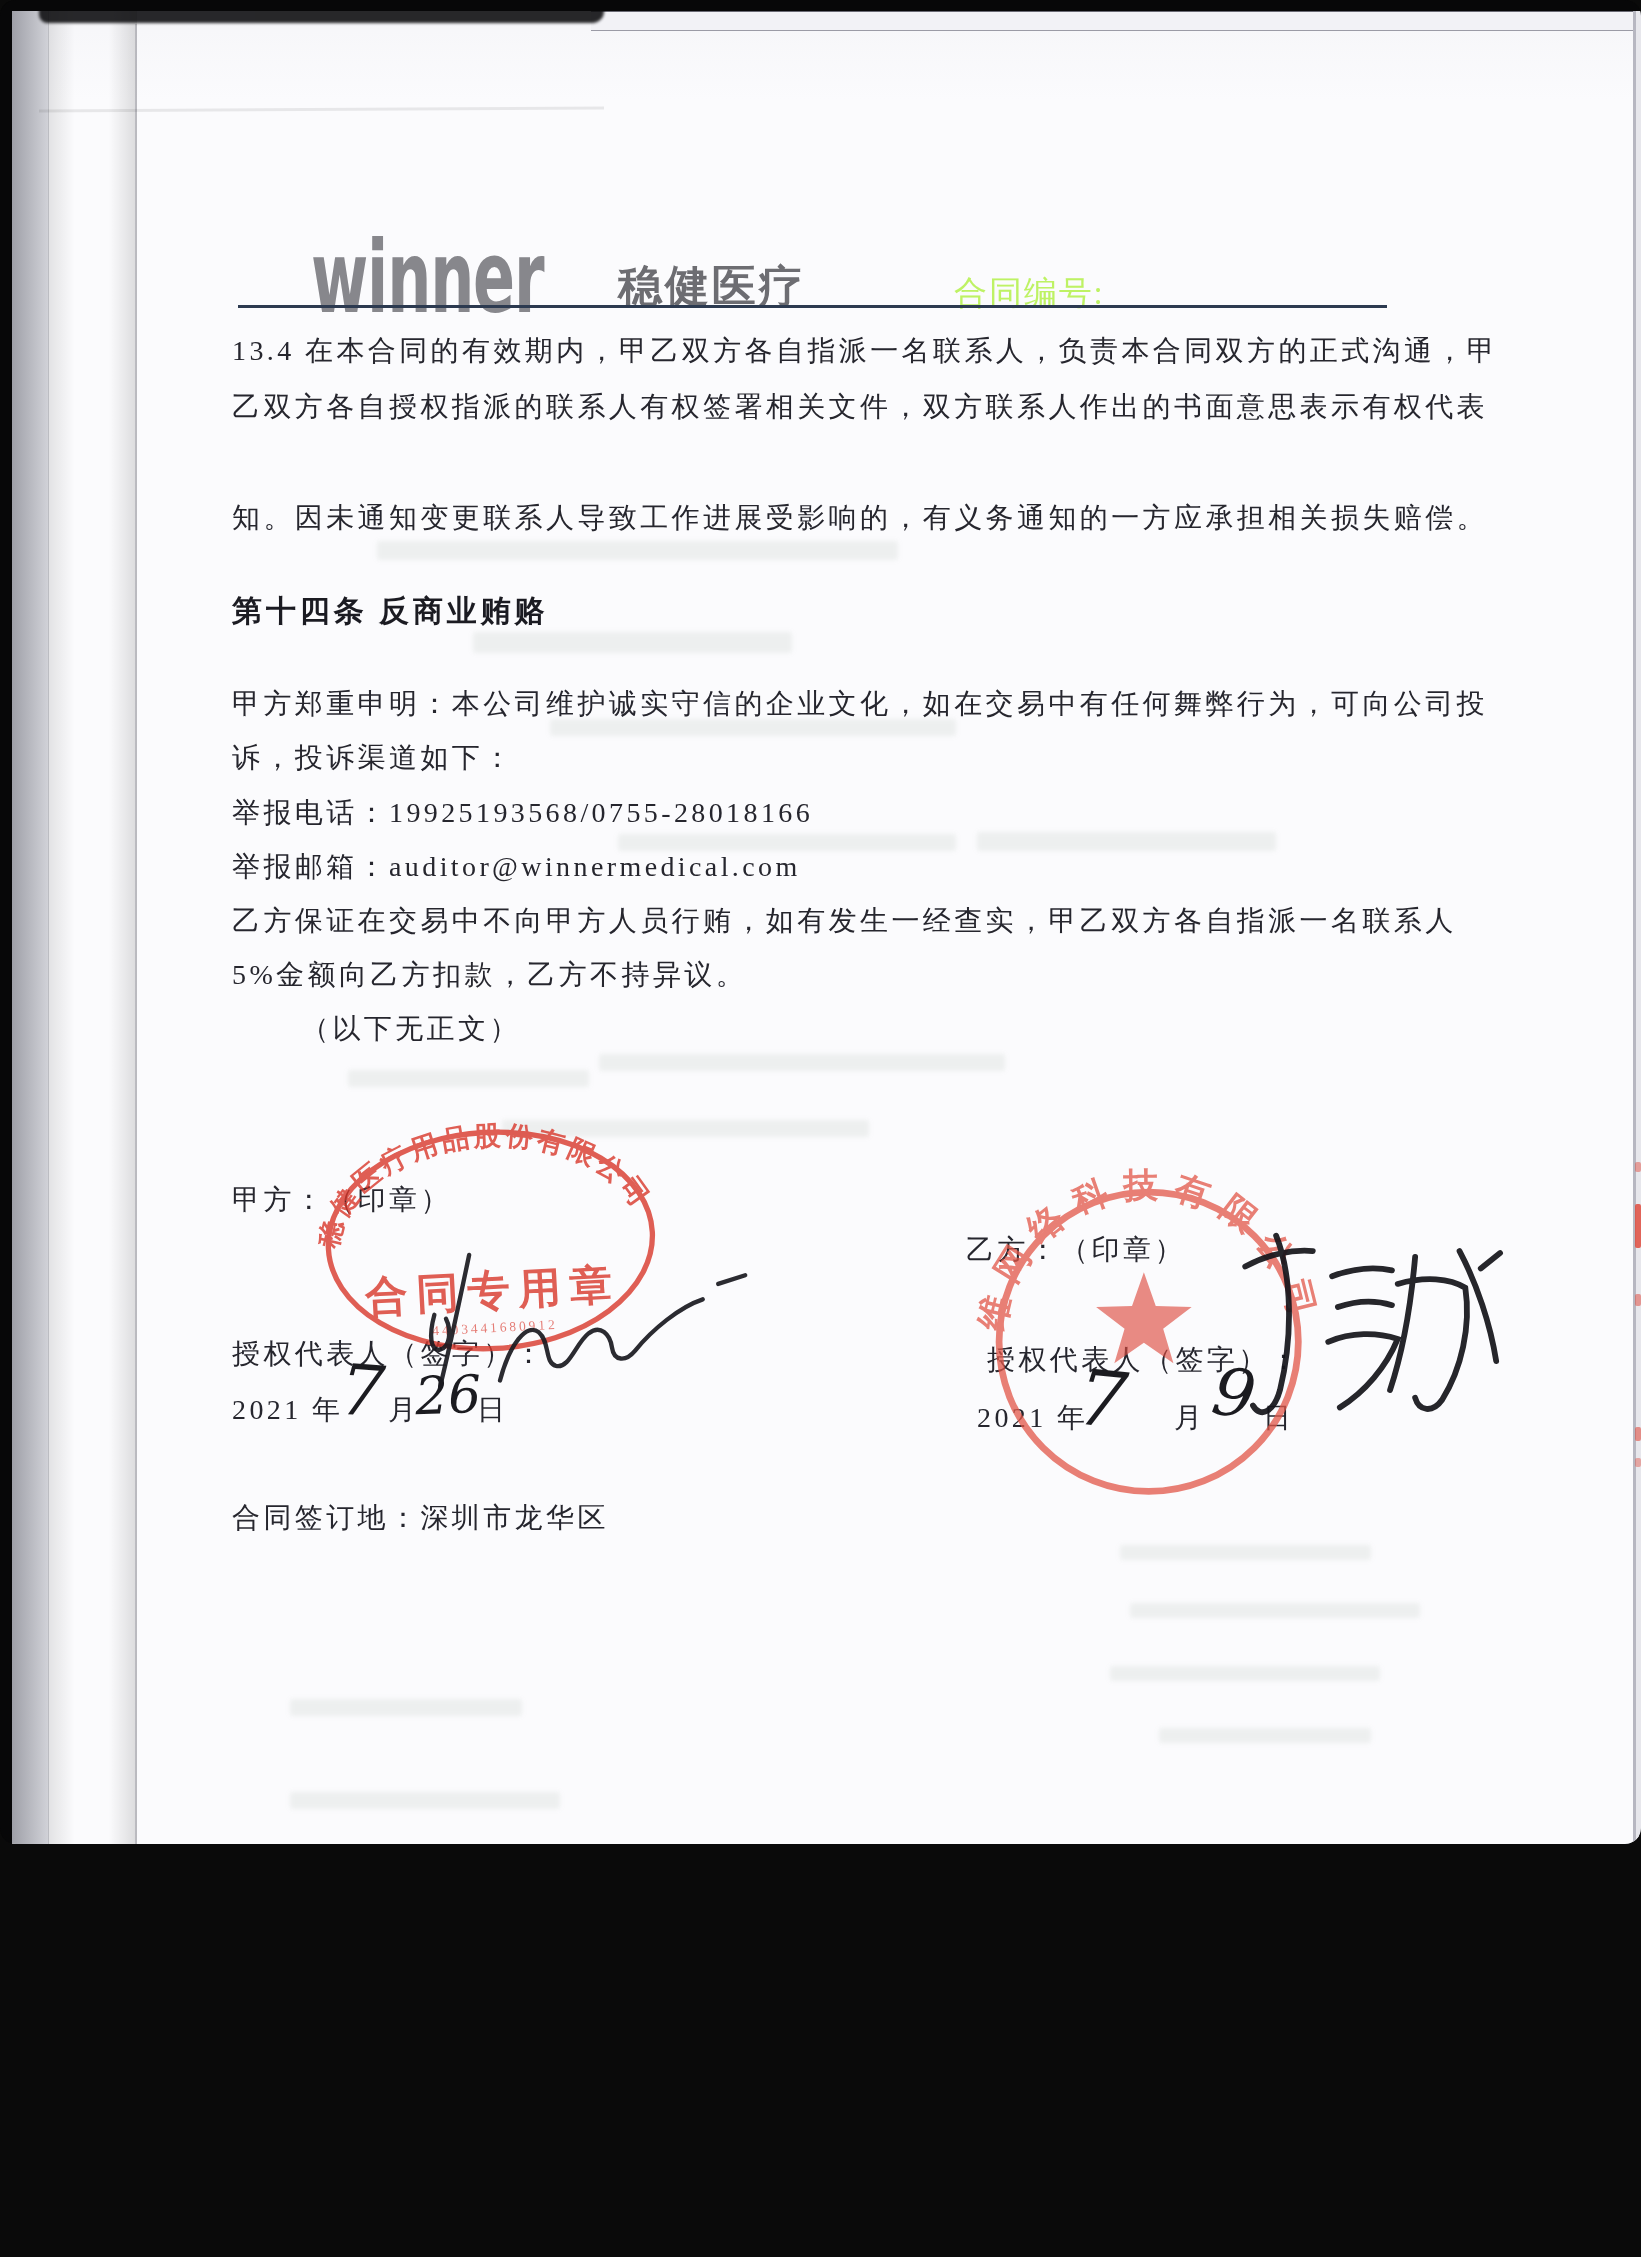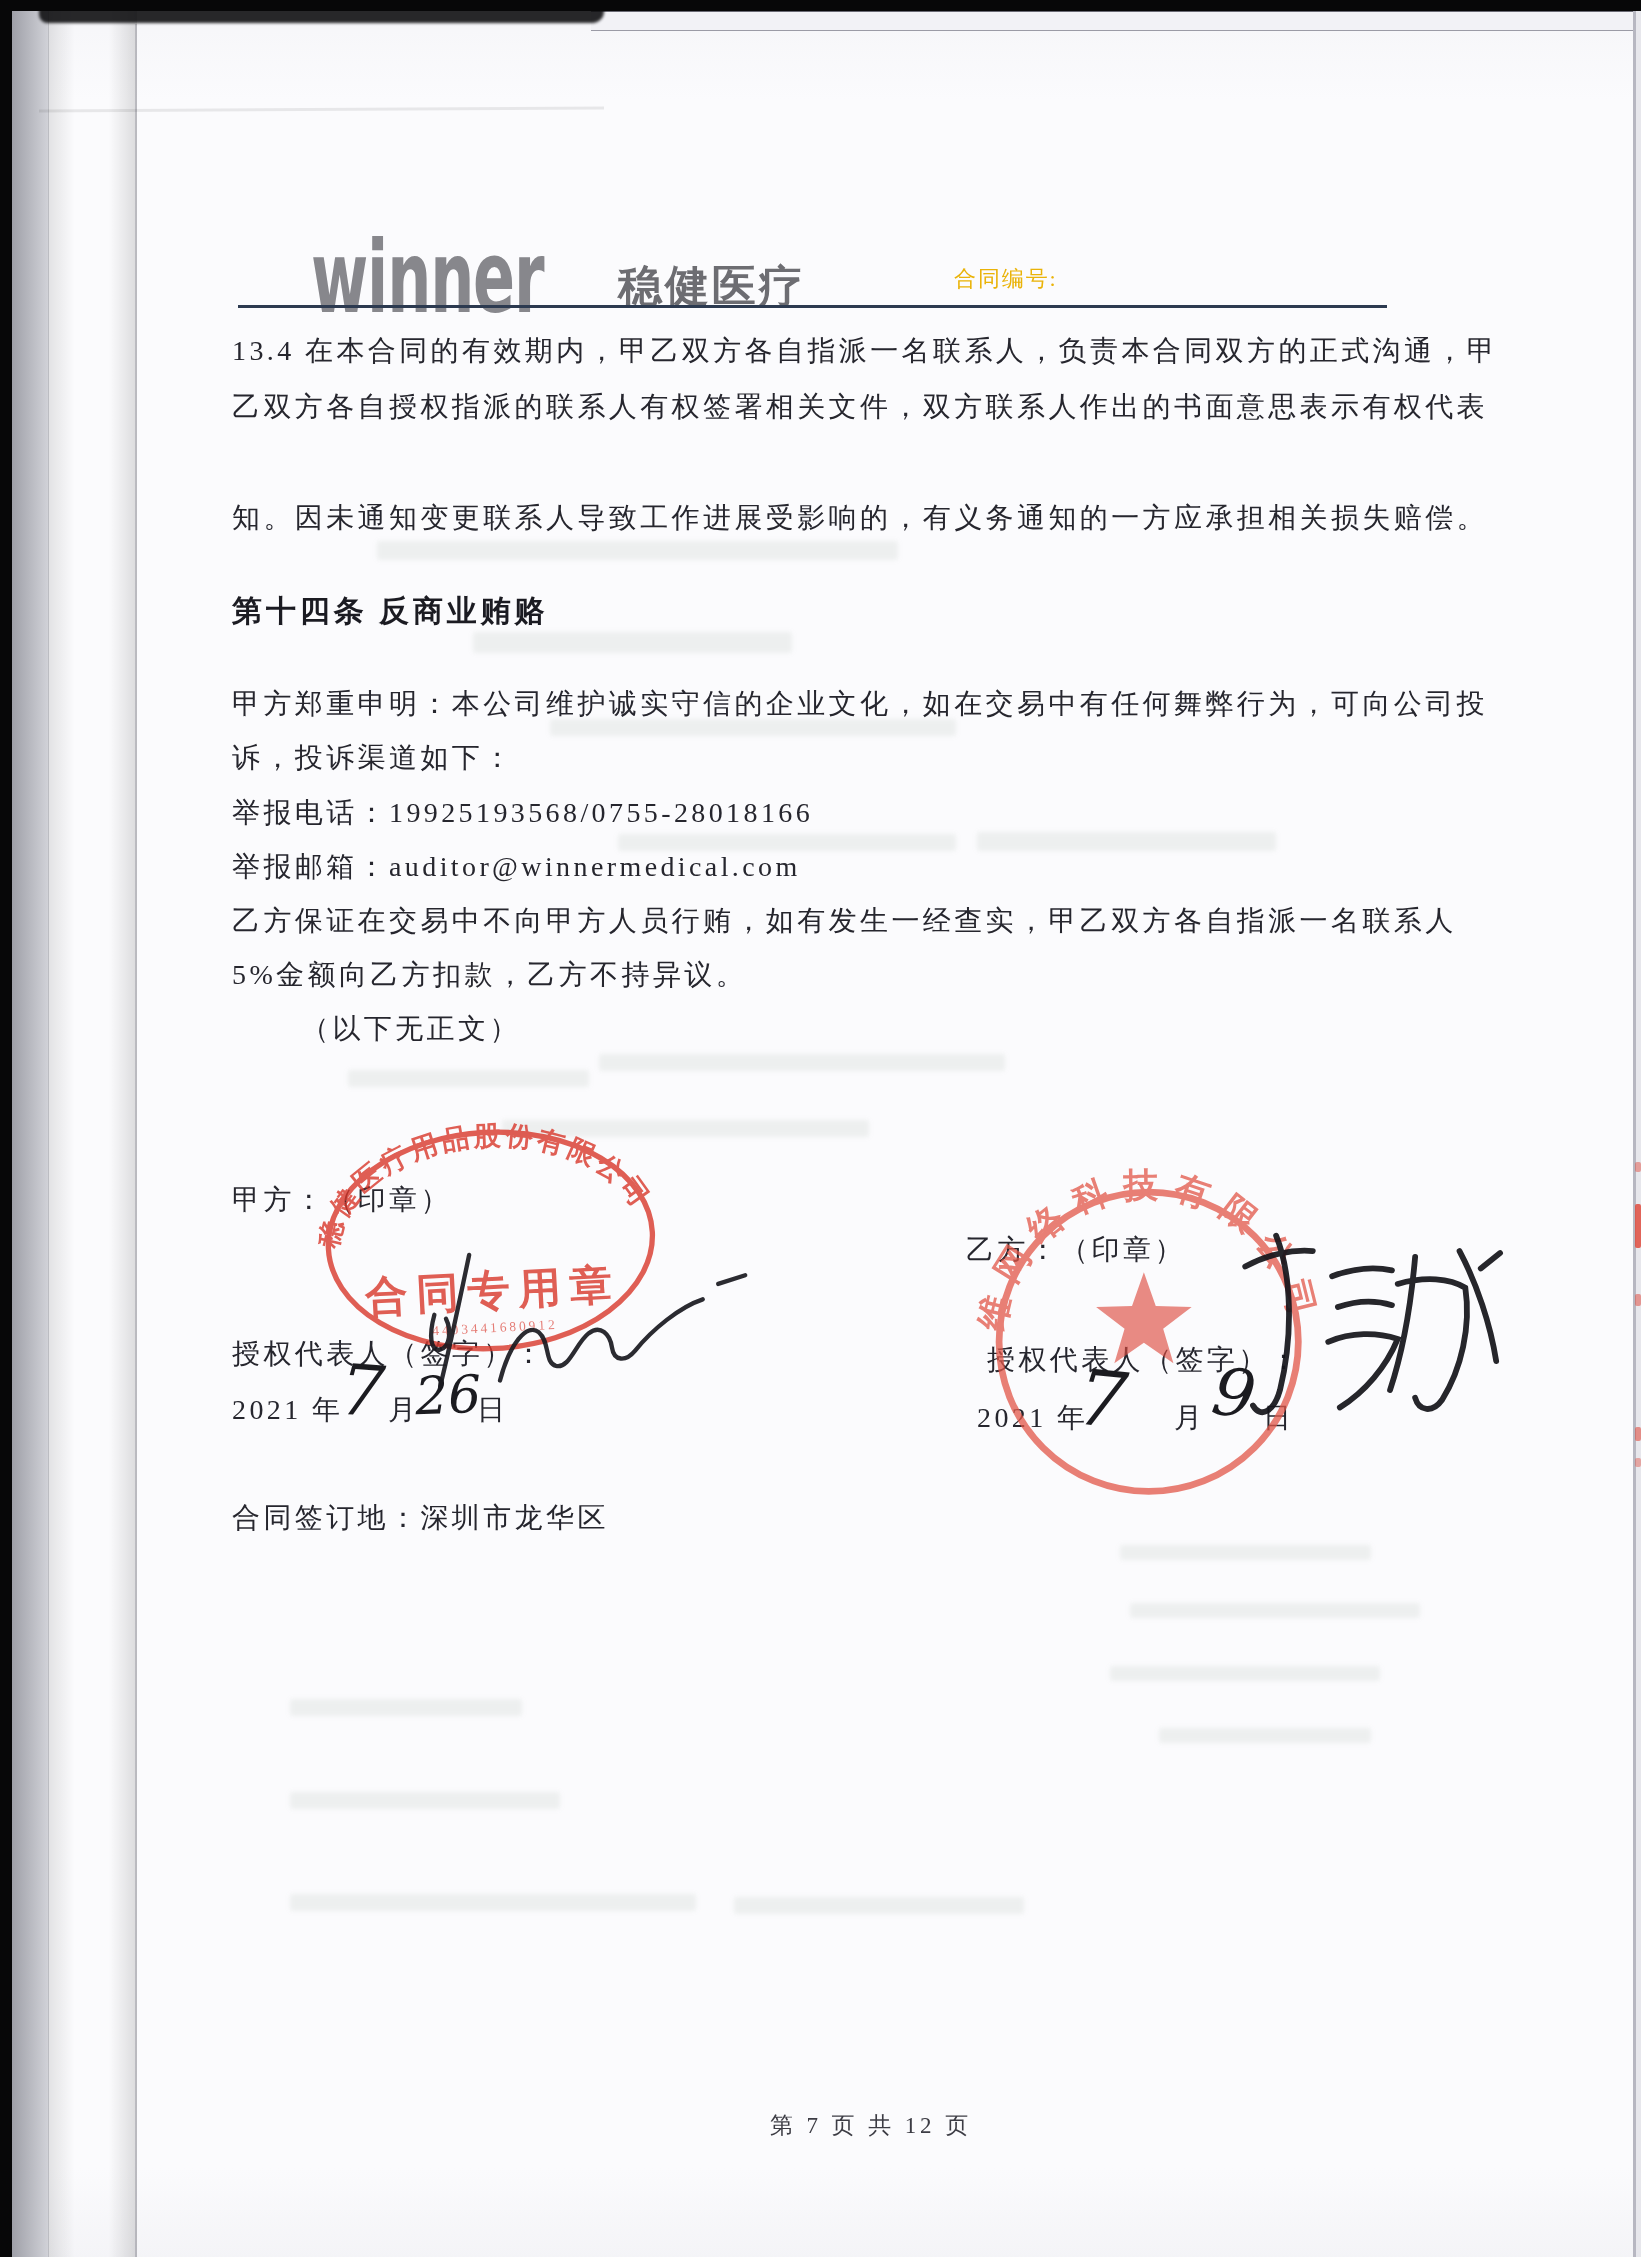--- a/index.html
+++ b/index.html
@@ -1,17 +1,17 @@
 <!DOCTYPE html>
 <html><head>
 <meta charset="utf-8">
 <style>
   html,body{margin:0;padding:0;background:#0a0a0a;}
-  #scan-root{position:relative;width:1641px;height:2257px;overflow:hidden;background:#0a0a0a;
-    font-family:"Liberation Serif","DejaVu Serif",serif;}
+  #scan-root{position:relative;width:1641px;height:1844px;overflow:hidden;background:#0a0a0a;
+    font-family:"Liberation Serif","DejaVu Serif",serif;border-radius:16px;}
   .page{position:absolute;left:11.6px;top:10.6px;width:1627px;height:2247px;
     background:linear-gradient(180deg,#f6f6f9 0%,#fbfbfd 4%,#fbfbfd 96%,#f4f4f7 100%);}
   
   .edge-black-left{position:absolute;left:0;top:0;width:11.6px;height:2257px;background:#070708;}
   .edge-black-top{position:absolute;left:0;top:0;width:1641px;height:10.6px;background:#070708;}
   .gray-band-left{position:absolute;left:11.6px;top:10.6px;width:37px;height:2247px;
     background:linear-gradient(to right,#9fa0a8,#d2d3d9);}
   .fold-band{position:absolute;left:48px;top:10.6px;width:89px;height:2247px;
     background:linear-gradient(to right,rgba(0,0,0,.10),rgba(255,255,255,0) 30%,rgba(255,255,255,0) 68%,rgba(0,0,0,.13));}
   .fold-line{position:absolute;left:135px;top:24px;width:1.9px;height:2233px;background:rgba(70,70,85,.22);}
@@ -21,21 +21,21 @@
   .sheet-edge-top{position:absolute;left:591px;top:10.6px;width:1045px;height:18.3px;background:#f2f2f6;
     border-top:1.9px solid #6a6a74;border-bottom:1.9px solid #9b9ba6;}
   .edge-line-right{position:absolute;left:1633px;top:10.6px;width:2.9px;height:2247px;background:#b7b7c1;}
   .edge-white-right{position:absolute;left:1636px;top:10.6px;width:5.8px;height:2247px;background:#e7e7ec;}
   .red-mark{position:absolute;width:5.8px;background:#e04335;border-radius:1.9px;}
   
   .logo-en{position:absolute;left:311px;top:228px;font-family:"DejaVu Sans","Liberation Sans",sans-serif;
     font-weight:800;font-size:100px;letter-spacing:-1.9px;color:#87878c;transform:scaleX(.62);transform-origin:left top;line-height:1;}
   .logo-cn{position:absolute;left:618px;top:257px;font-weight:700;font-size:44px;color:#6d6d72;
     font-family:Liberation Sans, sans-serif;letter-spacing:2.9px;}
-  .contract-no{position:absolute;left:954px;top:264px;font-size:22px;color:#eab308;letter-spacing:1.9px;}
+  .contract-no{position:absolute;left:954px;top:271px;font-size:33px;color:#bef264;letter-spacing:1.9px;}
   .header-rule{position:absolute;left:238px;top:305px;width:1149px;height:2.9px;background:#2c3a50;}
   
   .line{position:absolute;font-size:28px;line-height:1.15;color:#26262e;letter-spacing:3.4px;white-space:pre;}
   .heading{position:absolute;font-size:30px;font-weight:700;color:#1b1b22;letter-spacing:3.9px;white-space:pre;}
   .hand{position:absolute;font-family:"DejaVu Serif","Liberation Serif",serif;font-style:italic;color:#1b1b20;line-height:1;}
   .footer-text{position:absolute;left:770px;top:2070px;font-size:23px;color:#3c3c44;letter-spacing:3.9px;margin-top:40px;}
   
   .bleed{position:absolute;background:rgba(122,138,116,.10);filter:blur(2.9px);border-radius:2.9px;}
   svg.overlay{position:absolute;left:0;top:0;pointer-events:none;}
 </style>

